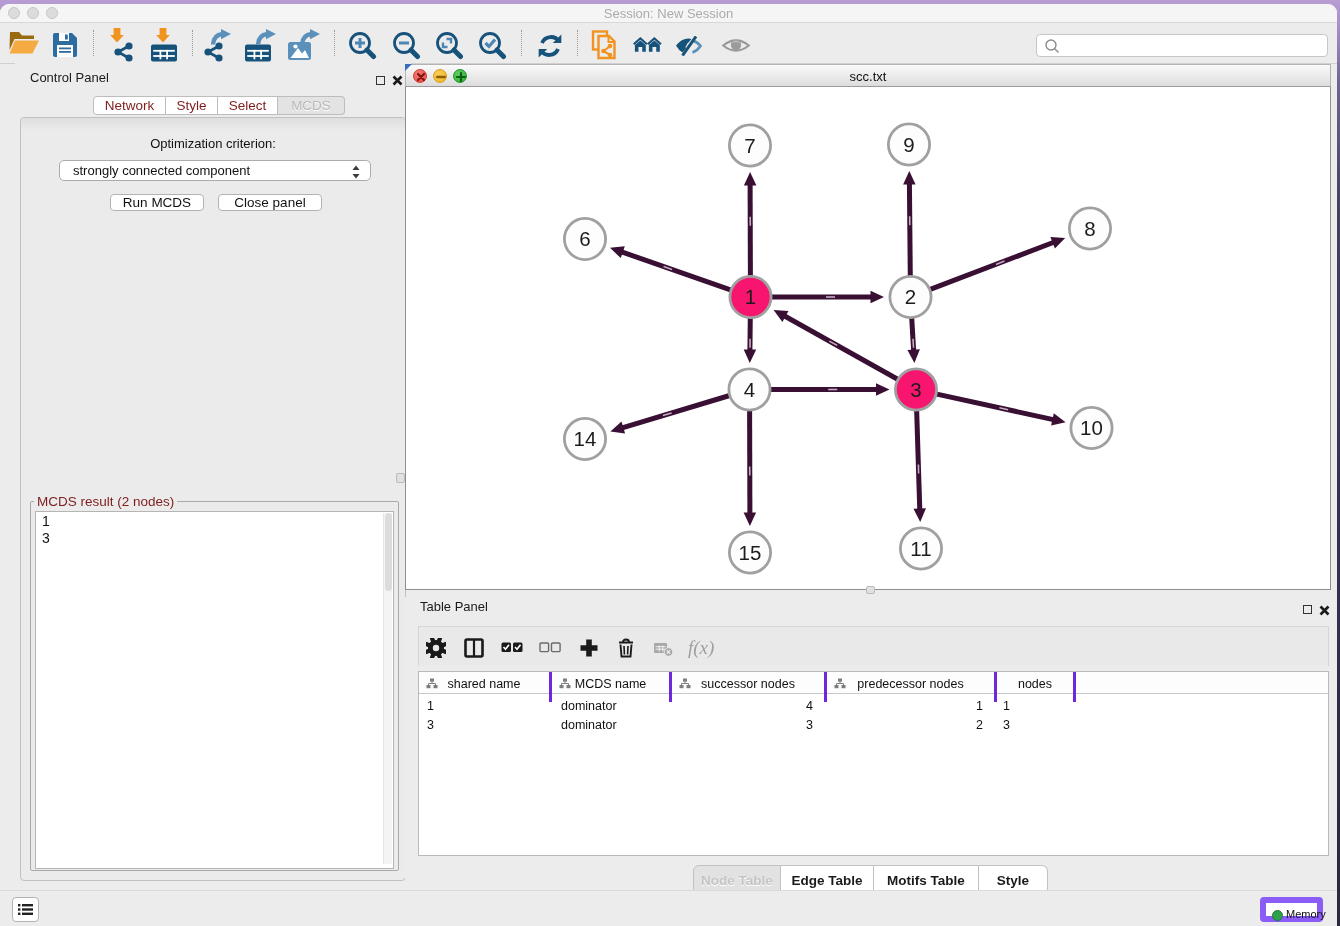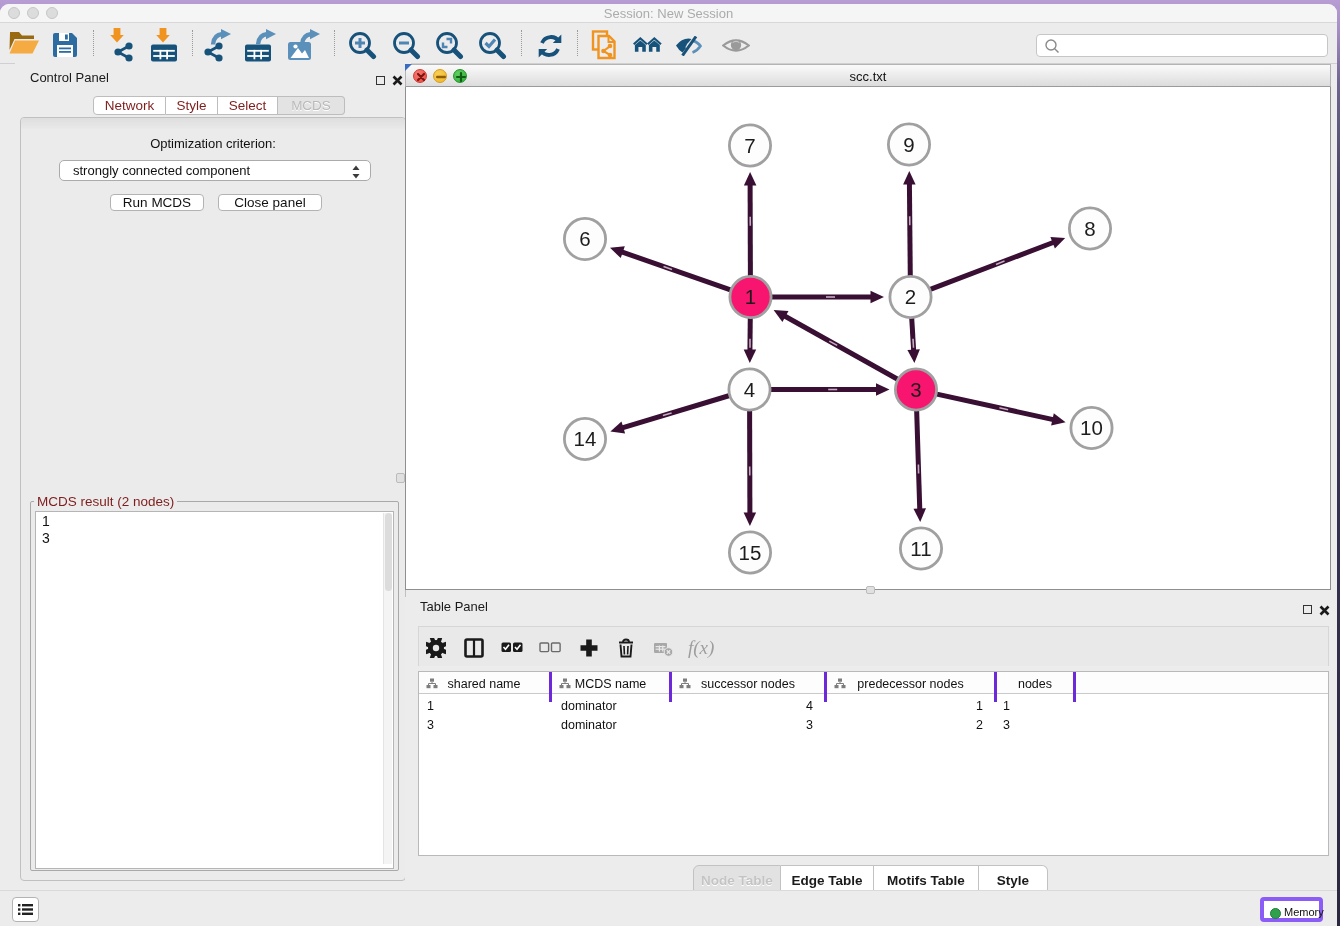--- a/index.html
+++ b/index.html
@@ -52,21 +52,21 @@
 .th-icon{position:absolute;left:7px;top:6px;}
 .td{position:absolute;font-size:12.5px;color:#111;}
 #tp-tabs{position:absolute;left:288px;top:268px;height:30px;display:flex;font-size:13.5px;font-weight:bold;}
 .tseg{border:1px solid #c2c2c2;border-left:none;background:#fff;color:#1b1b1b;display:flex;align-items:center;justify-content:center;}
 .tseg.first{border-left:1px solid #c2c2c2;border-radius:6px 0 0 6px;}
 .tseg.last{border-radius:0 6px 6px 0;}
 .tseg.dis{background:#e2e2e2;color:#c4c4c4;text-shadow:0 1px 0 #fff;}
 
 #statusbar{position:absolute;left:0;top:886px;width:1337px;height:32px;background:#ececec;border-top:1px solid #dadada;}
 #sb-btn{position:absolute;left:12px;top:6px;width:27px;height:25px;background:#fff;border:1px solid #b3b3b3;border-radius:4px;}
-#mem-btn{position:absolute;left:1260px;top:6px;width:63px;height:25px;background:#fff;border:4px solid #8b5cf6;border-radius:4px;font-size:11px;color:#111;line-height:23px;padding-left:20px;}
+#mem-btn{position:absolute;left:1260px;top:6px;width:63px;height:25px;background:#fff;border:6px solid #8b5cf6;border-radius:4px;font-size:11px;color:#111;line-height:23px;padding-left:20px;}
 #mem-dot{position:absolute;left:6px;top:7px;width:11px;height:11px;border-radius:50%;background:#2fa14c;border:1px solid #1d7d35;}
 
 #tp .panel-title{top:2px;}
 #tp .ph-float{top:8px;}
 #tp .ph-close{top:5px;}
 </style>
 </head>
 <body>
 <div id="win">
 <div id="titlebar">

